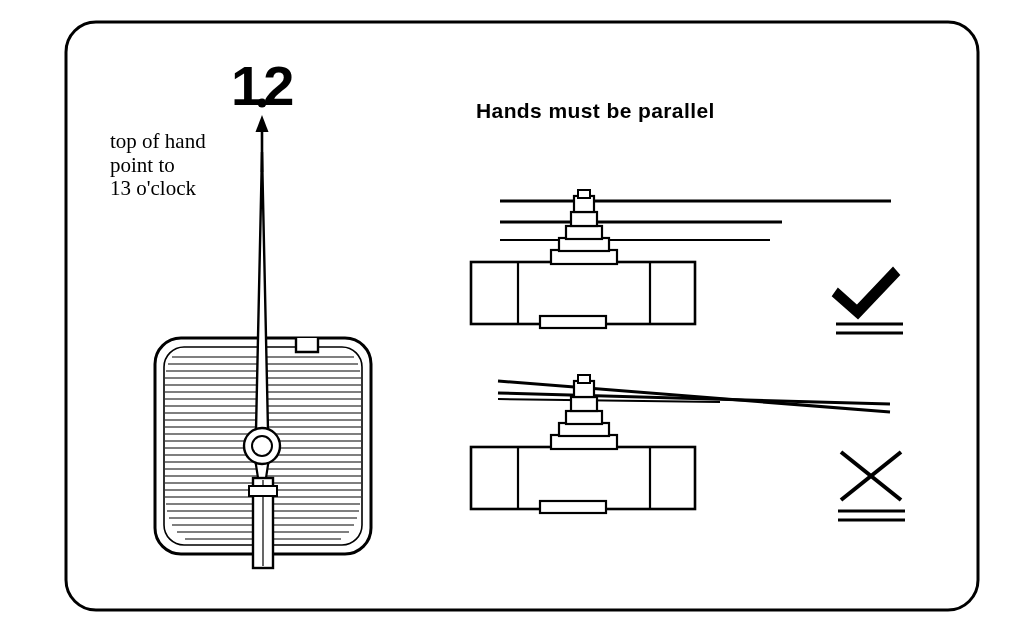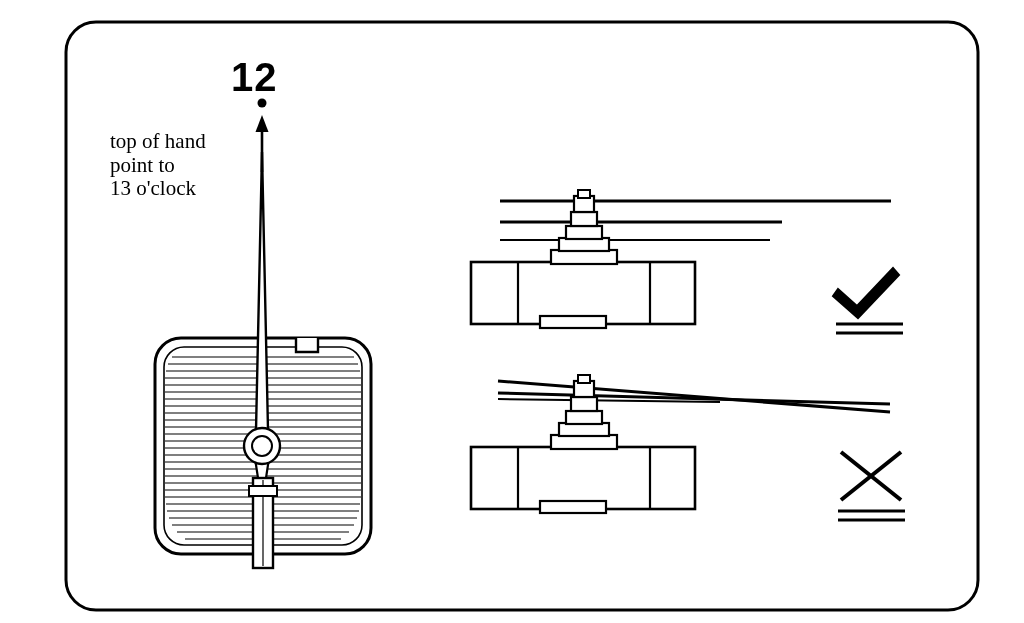--- a/index.html
+++ b/index.html
@@ -40,21 +40,21 @@
     left: 476px;
     top: 99px;
     font-size: 21px;
     font-family: "Liberation Sans", sans-serif;
     font-weight: bold;
     letter-spacing: 0.4px;
   }
   .label-twelve {
     left: 231px;
     top: 55px;
-    font-size: 40px;
+    font-size: 56px;
     font-family: "Liberation Sans", sans-serif;
     font-weight: bold;
     letter-spacing: 1px;
   }
 </style>
 </head>
 <body>
 
 <div id="stage">
 
@@ -169,14 +169,15 @@
       </g>
     </g>
   </svg>
 
   <div class="label label-twelve">12</div>
 
   <div class="label label-top-of-hand">top of hand
 point to
 13 o'clock</div>
 
+  <div class="label label-parallel">Hands must be parallel</div>
 
 </div>
 
 </body></html>

